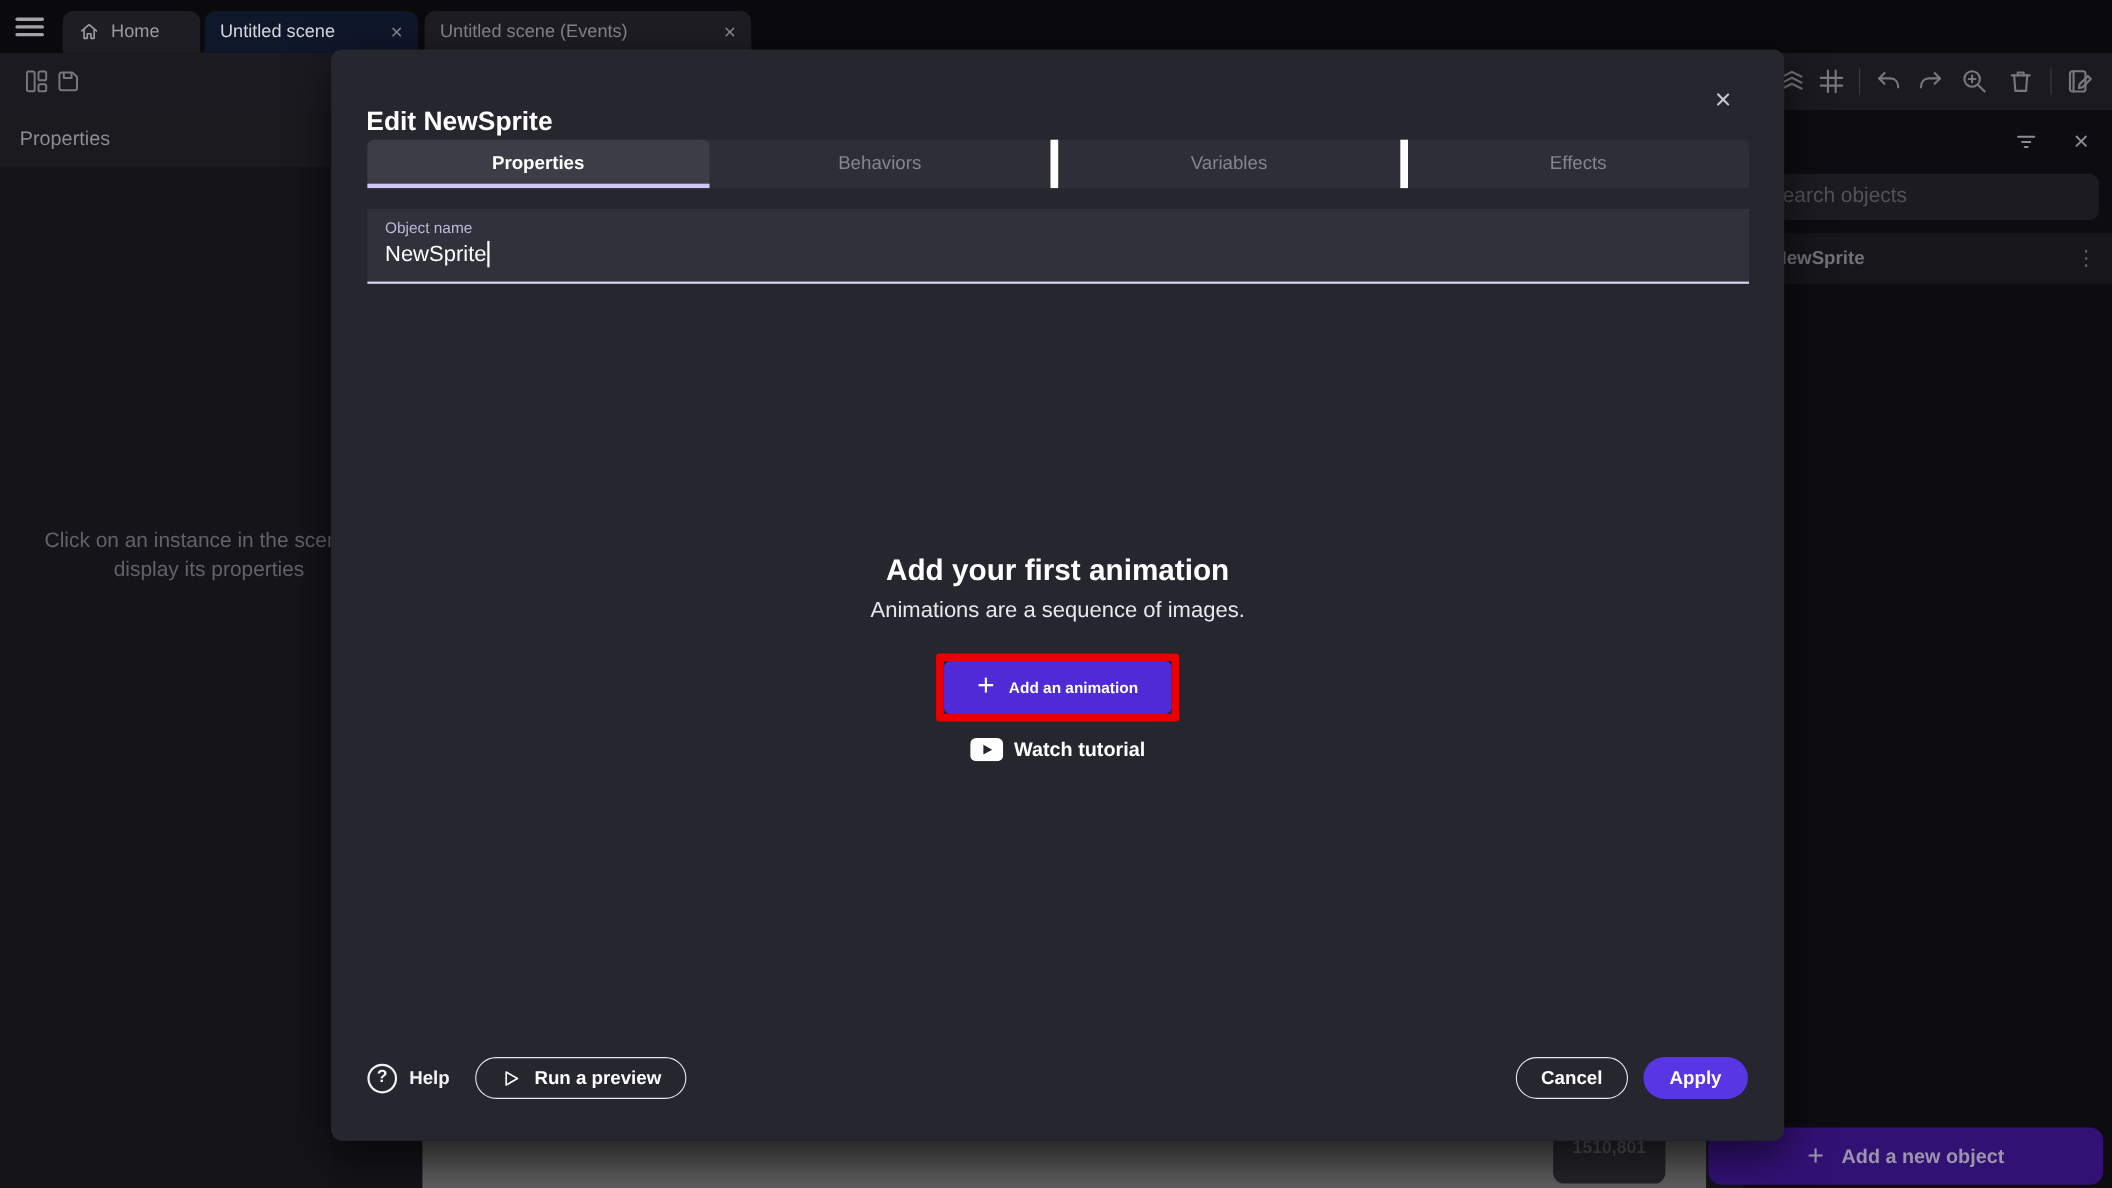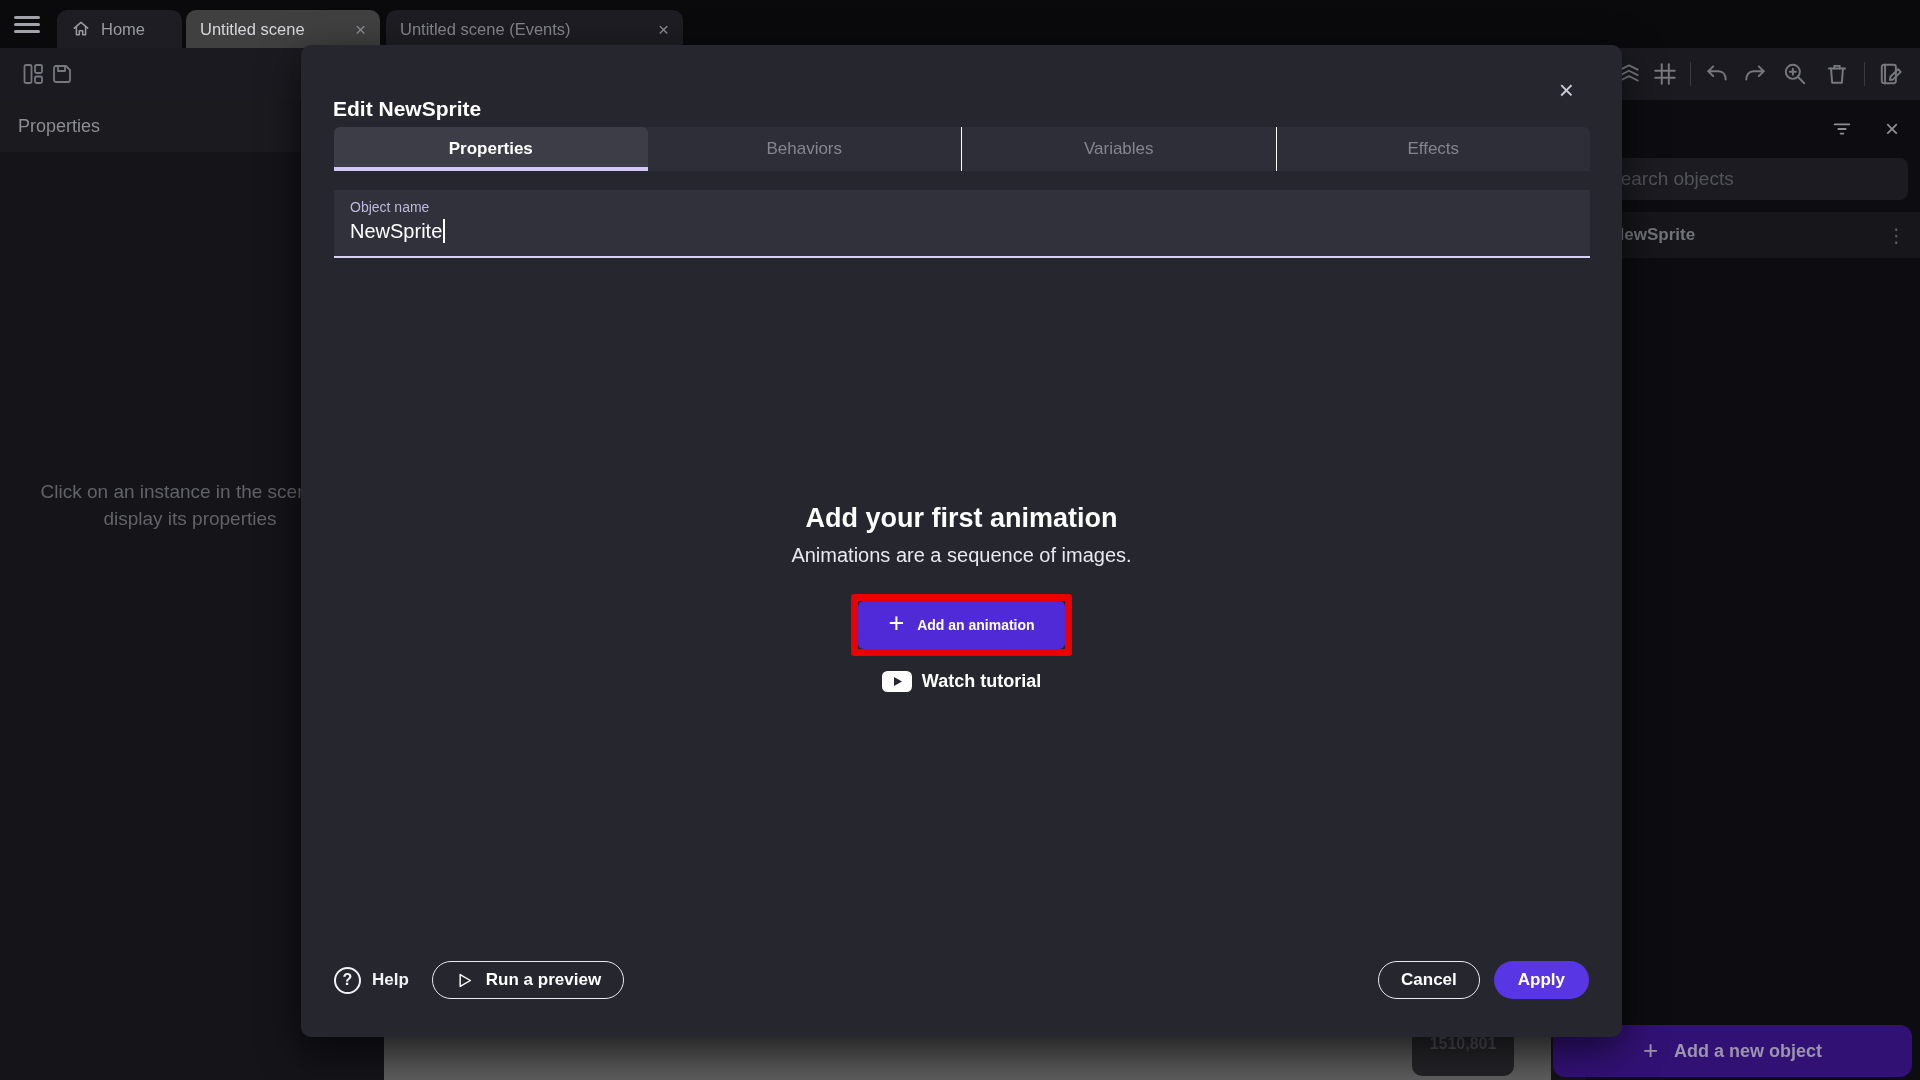--- a/index.html
+++ b/index.html
@@ -7,21 +7,21 @@
   body { font-family:"Liberation Sans","DejaVu Sans",sans-serif; }
   #screen { position:relative; width:1920px; height:1080px; background:#131318; overflow:hidden; }
 
   
   .topbar { position:absolute; left:0; top:0; width:1920px; height:48px; background:#0a0a0d; }
   .hamburger { position:absolute; left:14px; top:16px; width:26px; height:16px; cursor:pointer; }
   .hamburger span { display:block; height:2.5px; background:#a2a2aa; border-radius:2px; margin-bottom:4.5px; }
   .tab { position:absolute; top:10px; height:38px; display:flex; align-items:center; gap:10px;
          border-radius:10px 10px 0 0; padding:0 14px; font-size:16.5px; color:#85858d; cursor:pointer; }
   .tab.home { left:57px; width:125px; background:#1d1d23; color:#9a9aa2; }
-  .tab.active { left:186px; width:194px; background:#404040; color:#d6d6dc; }
+  .tab.active { left:186px; width:194px; background:#0f172a; color:#d6d6dc; }
   .tab.events { left:386px; width:297px; background:#1d1d23; }
   .tab .close { margin-left:auto; font-size:19px; color:#8b8b92; line-height:1; }
   .tab svg { flex:0 0 auto; }
 
   
   .toolstrip { position:absolute; left:0; top:48px; width:1920px; height:52px; background:#1a1a20; }
   .tool-ic { position:absolute; top:13px; width:26px; height:26px; color:#77777f; cursor:pointer;
              display:flex; align-items:center; justify-content:center; }
   .tool-sep { position:absolute; top:14px; width:1px; height:24px; background:#3a3a42; }
 
@@ -55,27 +55,27 @@
                     font-size:19px; color:#5e5e66; cursor:pointer; }
   .add-object-btn { position:absolute; left:1553px; top:1025px; width:359px; height:52px; background:#321175;
                     border-radius:12px; display:flex; align-items:center; justify-content:center; gap:16px;
                     cursor:pointer; color:#9c94ad; }
   .add-object-btn .plus { font-size:26px; font-weight:300; margin-top:-2px; }
   .add-object-btn .lbl { font-size:18px; font-weight:bold; }
 
   
   .modal { position:absolute; left:301px; top:45px; width:1321px; height:992px; background:#26262f;
            border-radius:10px; box-shadow:0 12px 40px rgba(0,0,0,.6); z-index:50; }
-  .modal-title { position:absolute; left:32px; top:52px; font-size:21px; font-weight:bold; color:#ffffff; }
+  .modal-title { position:absolute; left:32px; top:52px; font-size:24px; font-weight:bold; color:#ffffff; }
   .modal-close { position:absolute; right:48px; top:30px; font-size:26px; color:#c9c9d4; cursor:pointer; }
 
   .mtabs { position:absolute; left:33px; top:82px; width:1256px; height:44px; display:flex;
            background:#2e2e38; border-radius:6px 6px 0 0; }
   .mtab { flex:1; position:relative; display:flex; align-items:center; justify-content:center;
-          font-size:17px; color:#85858e; cursor:pointer; border-left:1px solid #ffffff; }
+          font-size:17px; color:#85858e; cursor:pointer; border-left:7px solid #ffffff; }
   .mtab:first-child { border-left:none; }
   .mtab.on { background:#3d3d47; color:#ffffff; font-weight:bold; border-radius:6px 6px 0 0; border-left:none; }
   .mtab.on + .mtab { border-left:none; }
   .mtab.on .bar { position:absolute; left:0; right:0; bottom:0; height:4px; background:#d2c7f4; }
 
   .name-field { position:absolute; left:33px; top:145px; width:1256px; height:68px; background:#31313b;
                 border-bottom:2px solid #d9d3f1; padding:9px 16px 0 16px; cursor:text; }
   .name-field .flabel { font-size:14px; color:#beb8dc; }
   .name-field .fvalue { margin-top:4px; font-size:20px; color:#ffffff; display:flex; align-items:center; }
   .caret { width:1.5px; height:24px; background:#ffffff; margin-left:1px; animation:blink 1.1s step-end infinite; }

